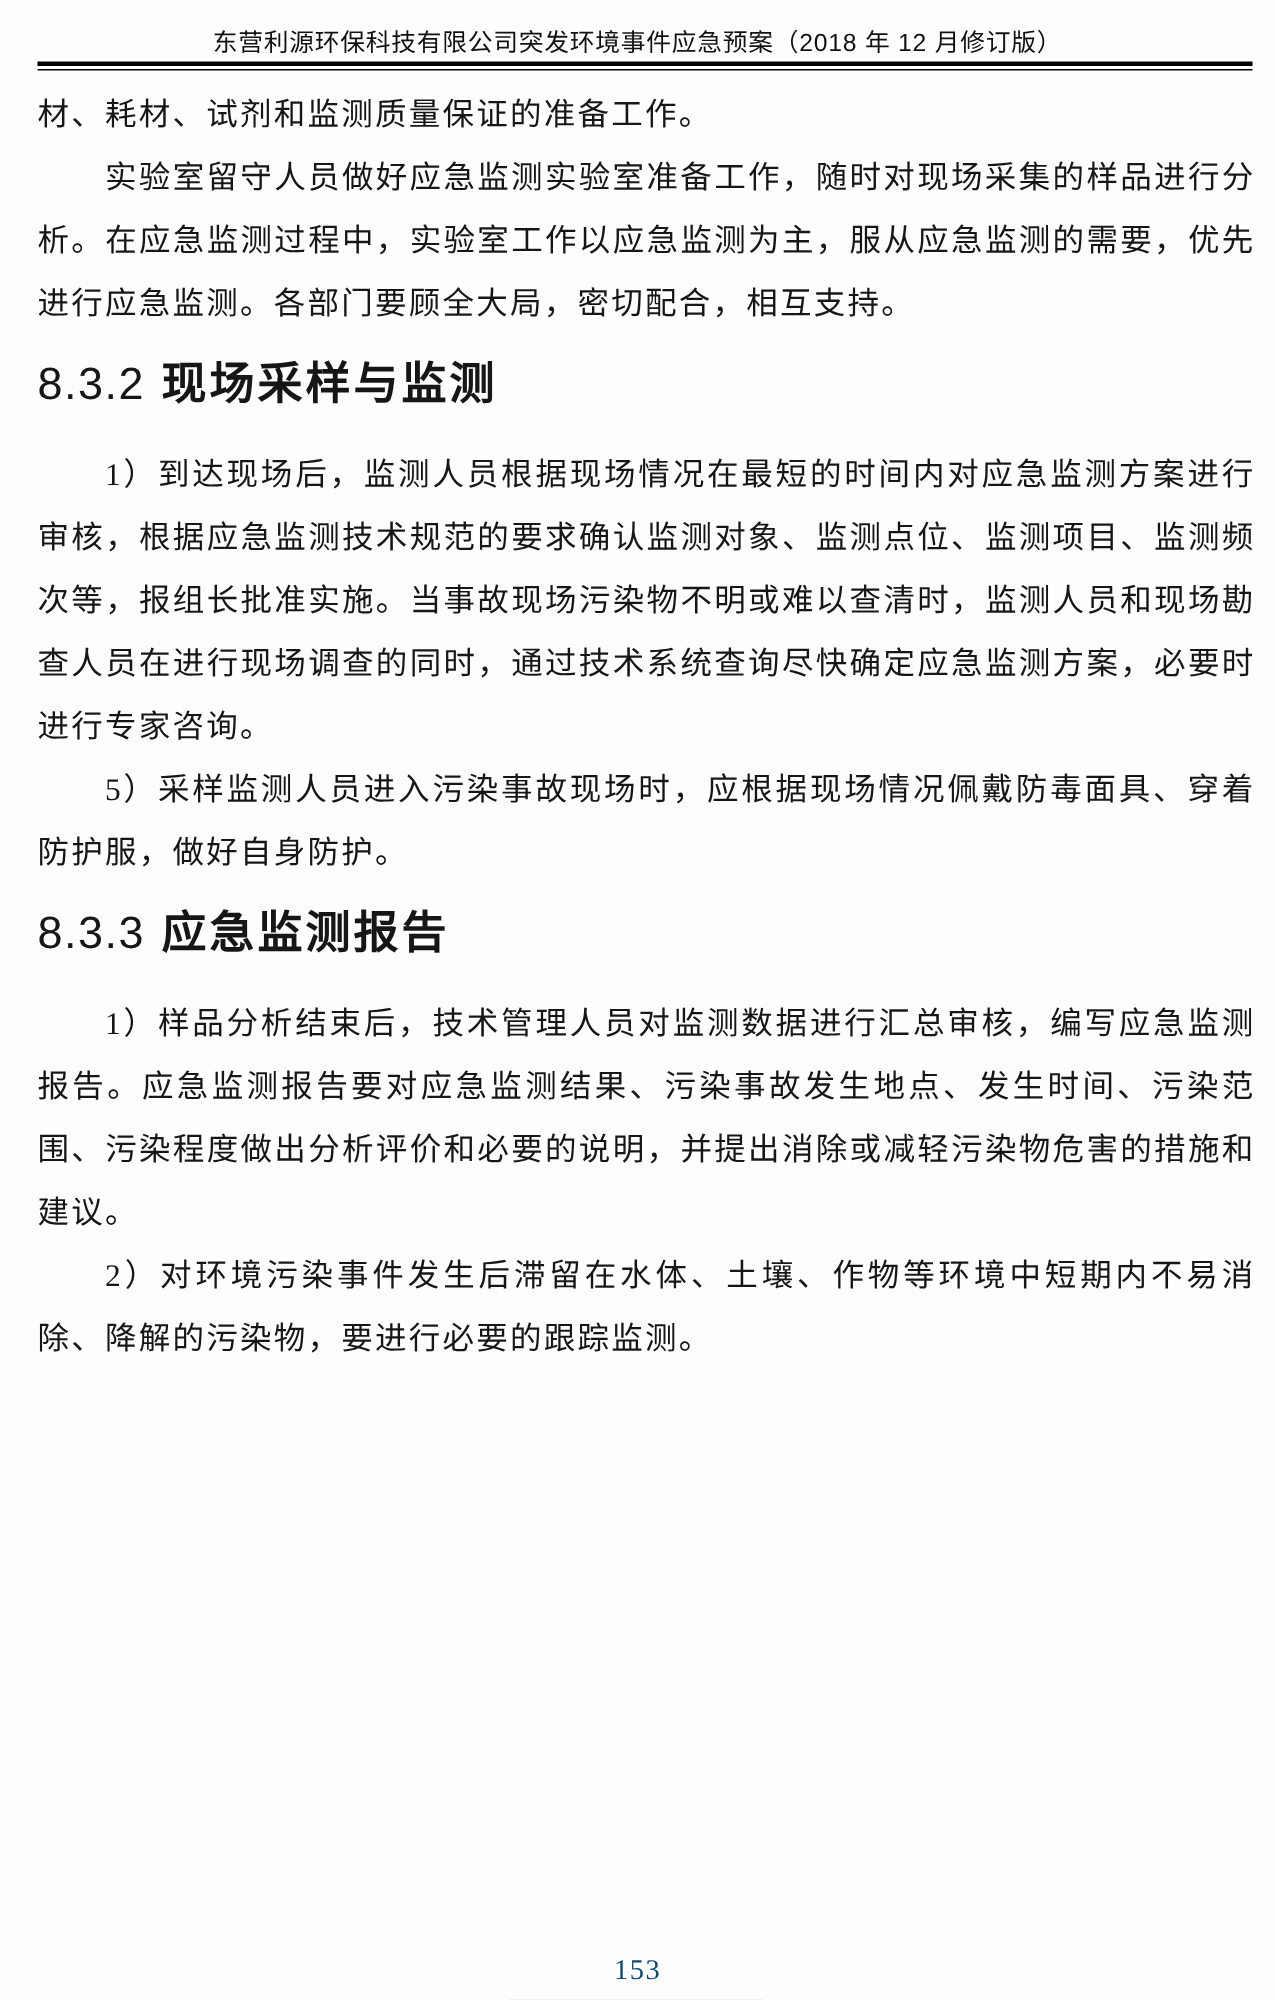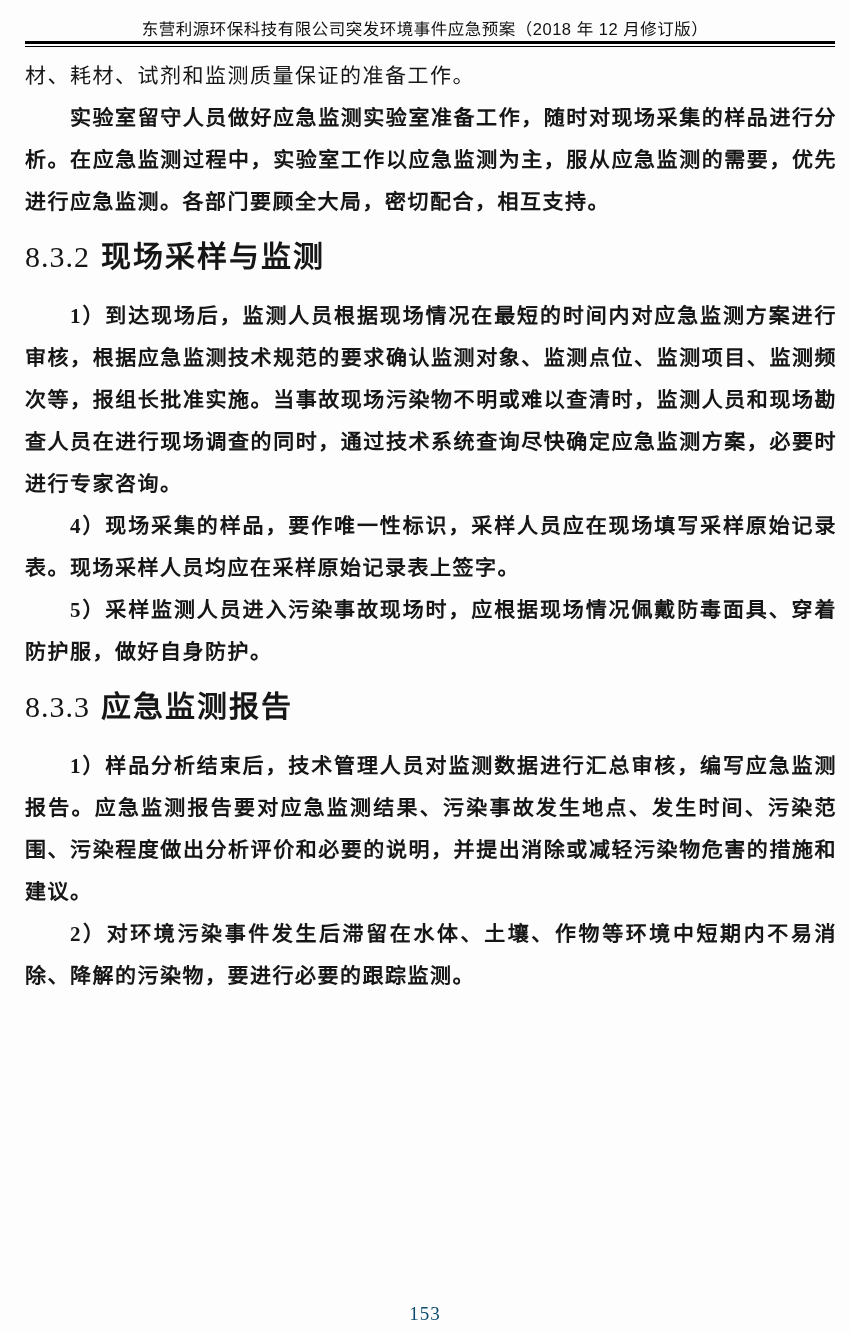--- a/index.html
+++ b/index.html
@@ -50,32 +50,31 @@
     margin: 0;
     font-size: 21px;
     line-height: 42px;
     letter-spacing: 1.5px;
     text-align: justify;
     text-justify: inter-ideograph;
     word-break: break-all;
   }
   .para.indent {
     text-indent: 45px;
-    font-weight: bold;
   }
   .section-heading {
     margin: 10px 0 14px 0;
     font-size: 30px;
     line-height: 48px;
     font-weight: 400;
     letter-spacing: 1px;
     white-space: nowrap;
   }
   .section-number {
-    font-family: Liberation Serif, serif;
+    font-family: Liberation Sans, sans-serif;
     font-weight: 400;
     margin-right: 11px;
   }
   .section-title {
     font-family: "Liberation Sans", "DejaVu Sans", sans-serif;
     font-weight: 700;
     letter-spacing: 2px;
     text-align: right;
   }
   
@@ -111,21 +110,20 @@
     <p class="para indent">实验室留守人员做好应急监测实验室准备工作，随时对现场采集的样品进行分析。在应急监测过程中，实验室工作以应急监测为主，服从应急监测的需要，优先进行应急监测。各部门要顾全大局，密切配合，相互支持。</p>
 
     <h2 class="section-heading">
       <span class="section-number">8.3.2</span><span class="section-title">现场采样与监测</span>
     </h2>
 
     <p class="para indent">1）到达现场后，监测人员根据现场情况在最短的时间内对应急监测方案进行审核，根据应急监测技术规范的要求确认监测对象、监测点位、监测项目、监测频次等，报组长批准实施。当事故现场污染物不明或难以查清时，监测人员和现场勘查人员在进行现场调查的同时，通过技术系统查询尽快确定应急监测方案，必要时进行专家咨询。</p>
 
 
 
-    <p class="para indent">4）现场采集的样品，要作唯一性标识，采样人员应在现场填写采样原始记录表。现场采样人员均应在采样原始记录表上签字。</p>
 
     <p class="para indent">5）采样监测人员进入污染事故现场时，应根据现场情况佩戴防毒面具、穿着防护服，做好自身防护。</p>
 
     <h2 class="section-heading">
       <span class="section-number">8.3.3</span><span class="section-title">应急监测报告</span>
     </h2>
 
     <p class="para indent">1）样品分析结束后，技术管理人员对监测数据进行汇总审核，编写应急监测报告。应急监测报告要对应急监测结果、污染事故发生地点、发生时间、污染范围、污染程度做出分析评价和必要的说明，并提出消除或减轻污染物危害的措施和建议。</p>
 
     <p class="para indent">2）对环境污染事件发生后滞留在水体、土壤、作物等环境中短期内不易消除、降解的污染物，要进行必要的跟踪监测。</p>

